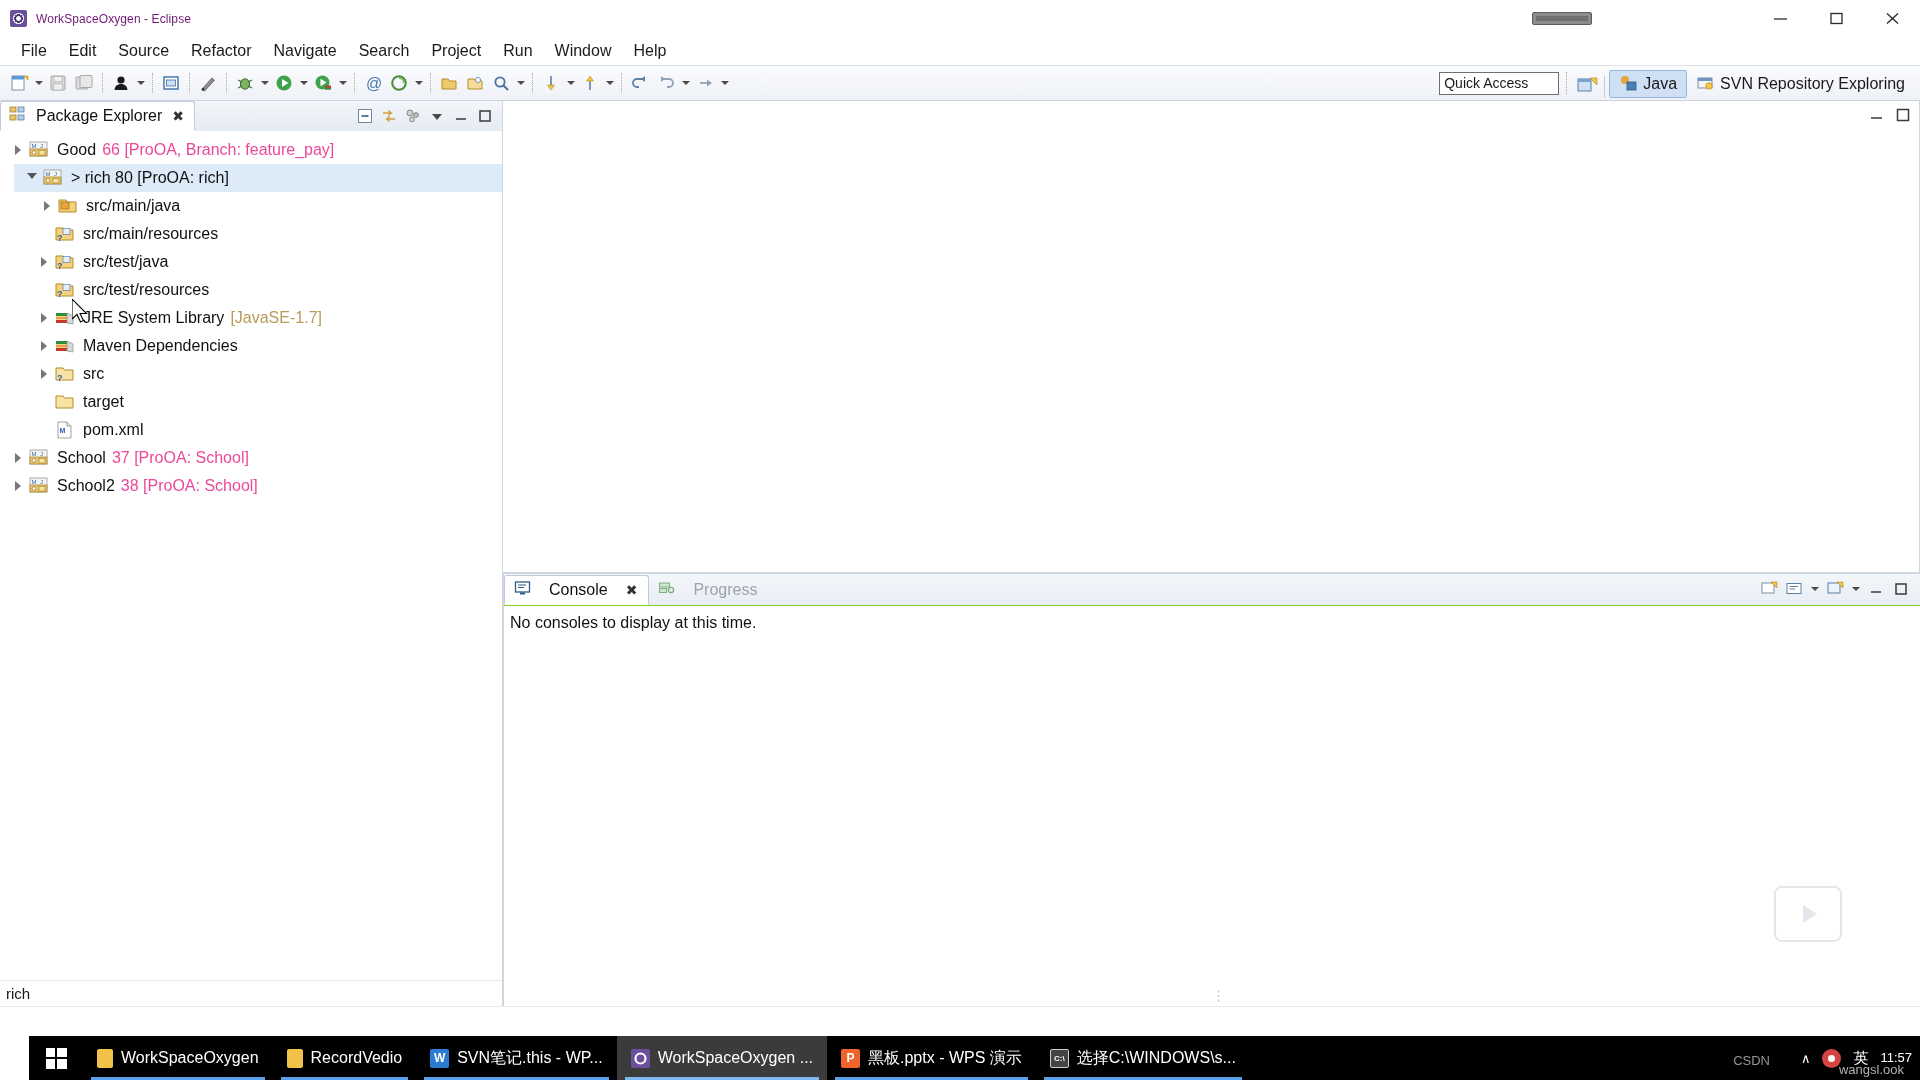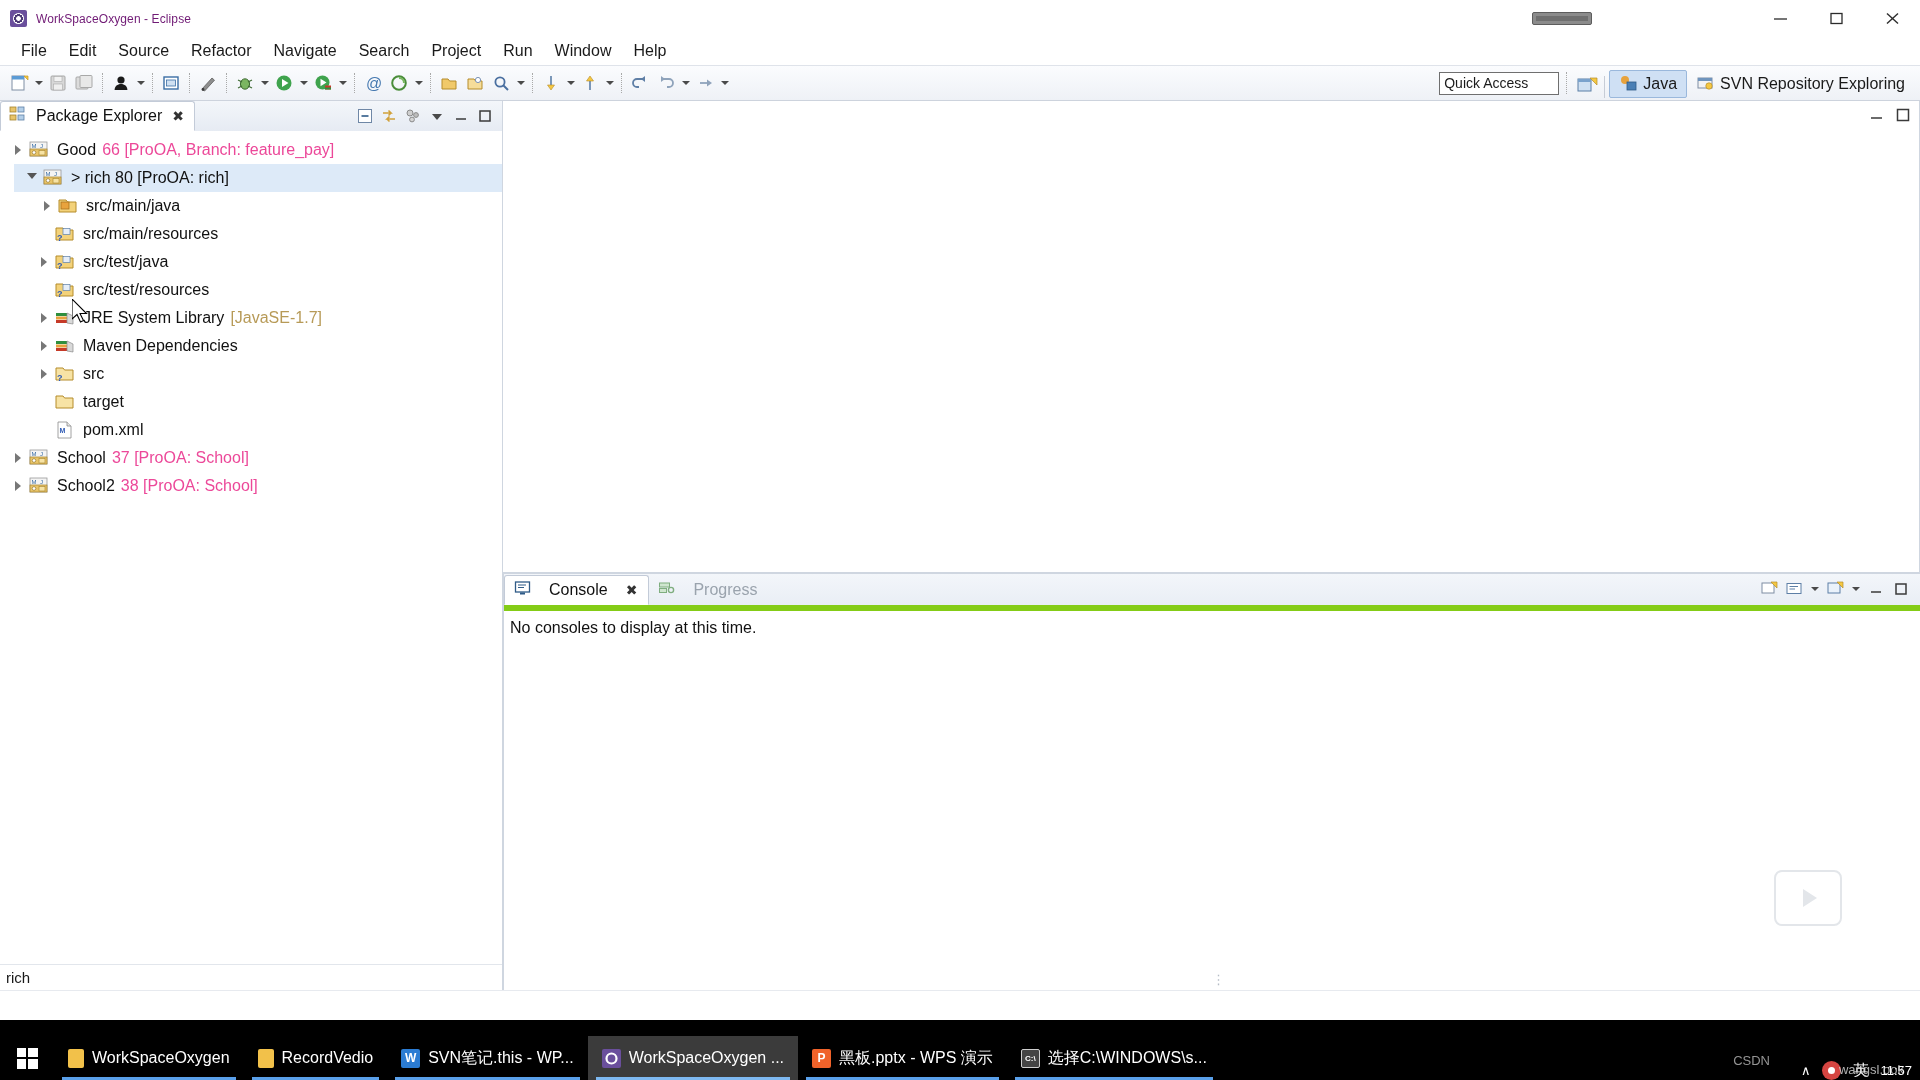--- a/index.html
+++ b/index.html
@@ -74,32 +74,32 @@
   .editor-area { position:relative; flex:0 0 auto; height:472px; background:#ffffff; border:1px solid #cfd6e0; border-left:none; border-top:none; }
   .editor-min { position:absolute; right:8px; top:6px; display:flex; gap:10px; }
   .mm { width:16px;height:16px;display:flex;align-items:center;justify-content:center; }
 
   
   .console { flex:1; display:flex; flex-direction:column; background:#ffffff; border-left:1px solid #cfd6e0; min-height:0; }
   .console-tabs { height:32px; display:flex; align-items:flex-end; background:linear-gradient(#f3f6fa,#e9eef5); border-top:1px solid #cfd6e0; }
   .ctab { height:30px; display:flex; align-items:center; gap:18px; padding:0 11px 0 9px; font-size:16px; color:#9aa3ad; }
   .ctab.active { color:#111; background:#ffffff; border:1px solid #c3cbd8; border-bottom:1px solid #ffffff; border-radius:3px 3px 0 0; }
   .console-tb { margin-left:auto; display:flex; align-items:center; gap:3px; padding-right:8px; height:32px; }
-  .console-body { flex:1; padding:8px 0 0 6px; font-size:16px; color:#111; background:#ffffff; border-top:6px solid #84cc16; position:relative; }
+  .console-body { flex:1; padding:8px 0 0 6px; font-size:16px; color:#111; background:#ffffff; border-top:1px solid #84cc16; position:relative; }
   .console-body .line { border-top:0; }
   .ghost { position:absolute; right:78px; bottom:64px; width:68px; height:56px; border:2px solid #e3e6ea; border-radius:8px;
            display:flex; align-items:center; justify-content:center; }
   .ghost i { width:0;height:0;border-top:9px solid transparent;border-bottom:9px solid transparent;border-left:14px solid #e3e6ea; margin-left:3px;}
   .grip { position:absolute; left:50%; bottom:3px; color:#b5bcc6; font-size:13px; letter-spacing:1px; }
 
   .bottom-status { height:30px; background:#ffffff; display:flex; align-items:center; padding-left:6px; font-size:15px; color:#1a1a1a;
                    border-top:1px solid #e7eaef; }
 
   
-  .taskbar { height:60px; background:#000000; display:flex; align-items:flex-end; flex:0 0 auto; position:relative; }
+  .taskbar { height:44px; background:#000000; display:flex; align-items:center; flex:0 0 auto; position:relative;margin-left:29px; }
   .start { width:54px; height:44px; display:flex; align-items:center; justify-content:center; }
   .winlogo { width:21px;height:21px; display:grid; grid-template-columns:1fr 1fr; grid-template-rows:1fr 1fr; gap:2.5px; }
   .winlogo span { background:#ffffff; display:block; }
   .task { height:44px; display:flex; align-items:center; gap:8px; padding:0 14px; color:#ffffff; font-size:16px;
           max-width:232px; position:relative; }
   .task.active { background:#3b3b3b; }
   .task .under { position:absolute; left:8px; right:8px; bottom:0; height:3px; background:#5aa0ea; }
   .task.active .under { background:#7db8f0; }
   .tk-ic { width:19px;height:19px;flex:0 0 auto;display:flex;align-items:center;justify-content:center;font-size:12px;color:#fff;font-weight:bold;border-radius:2px;}
   .folder-ic { width:16px;height:19px;background:#f2c14a;border-radius:2px; }

